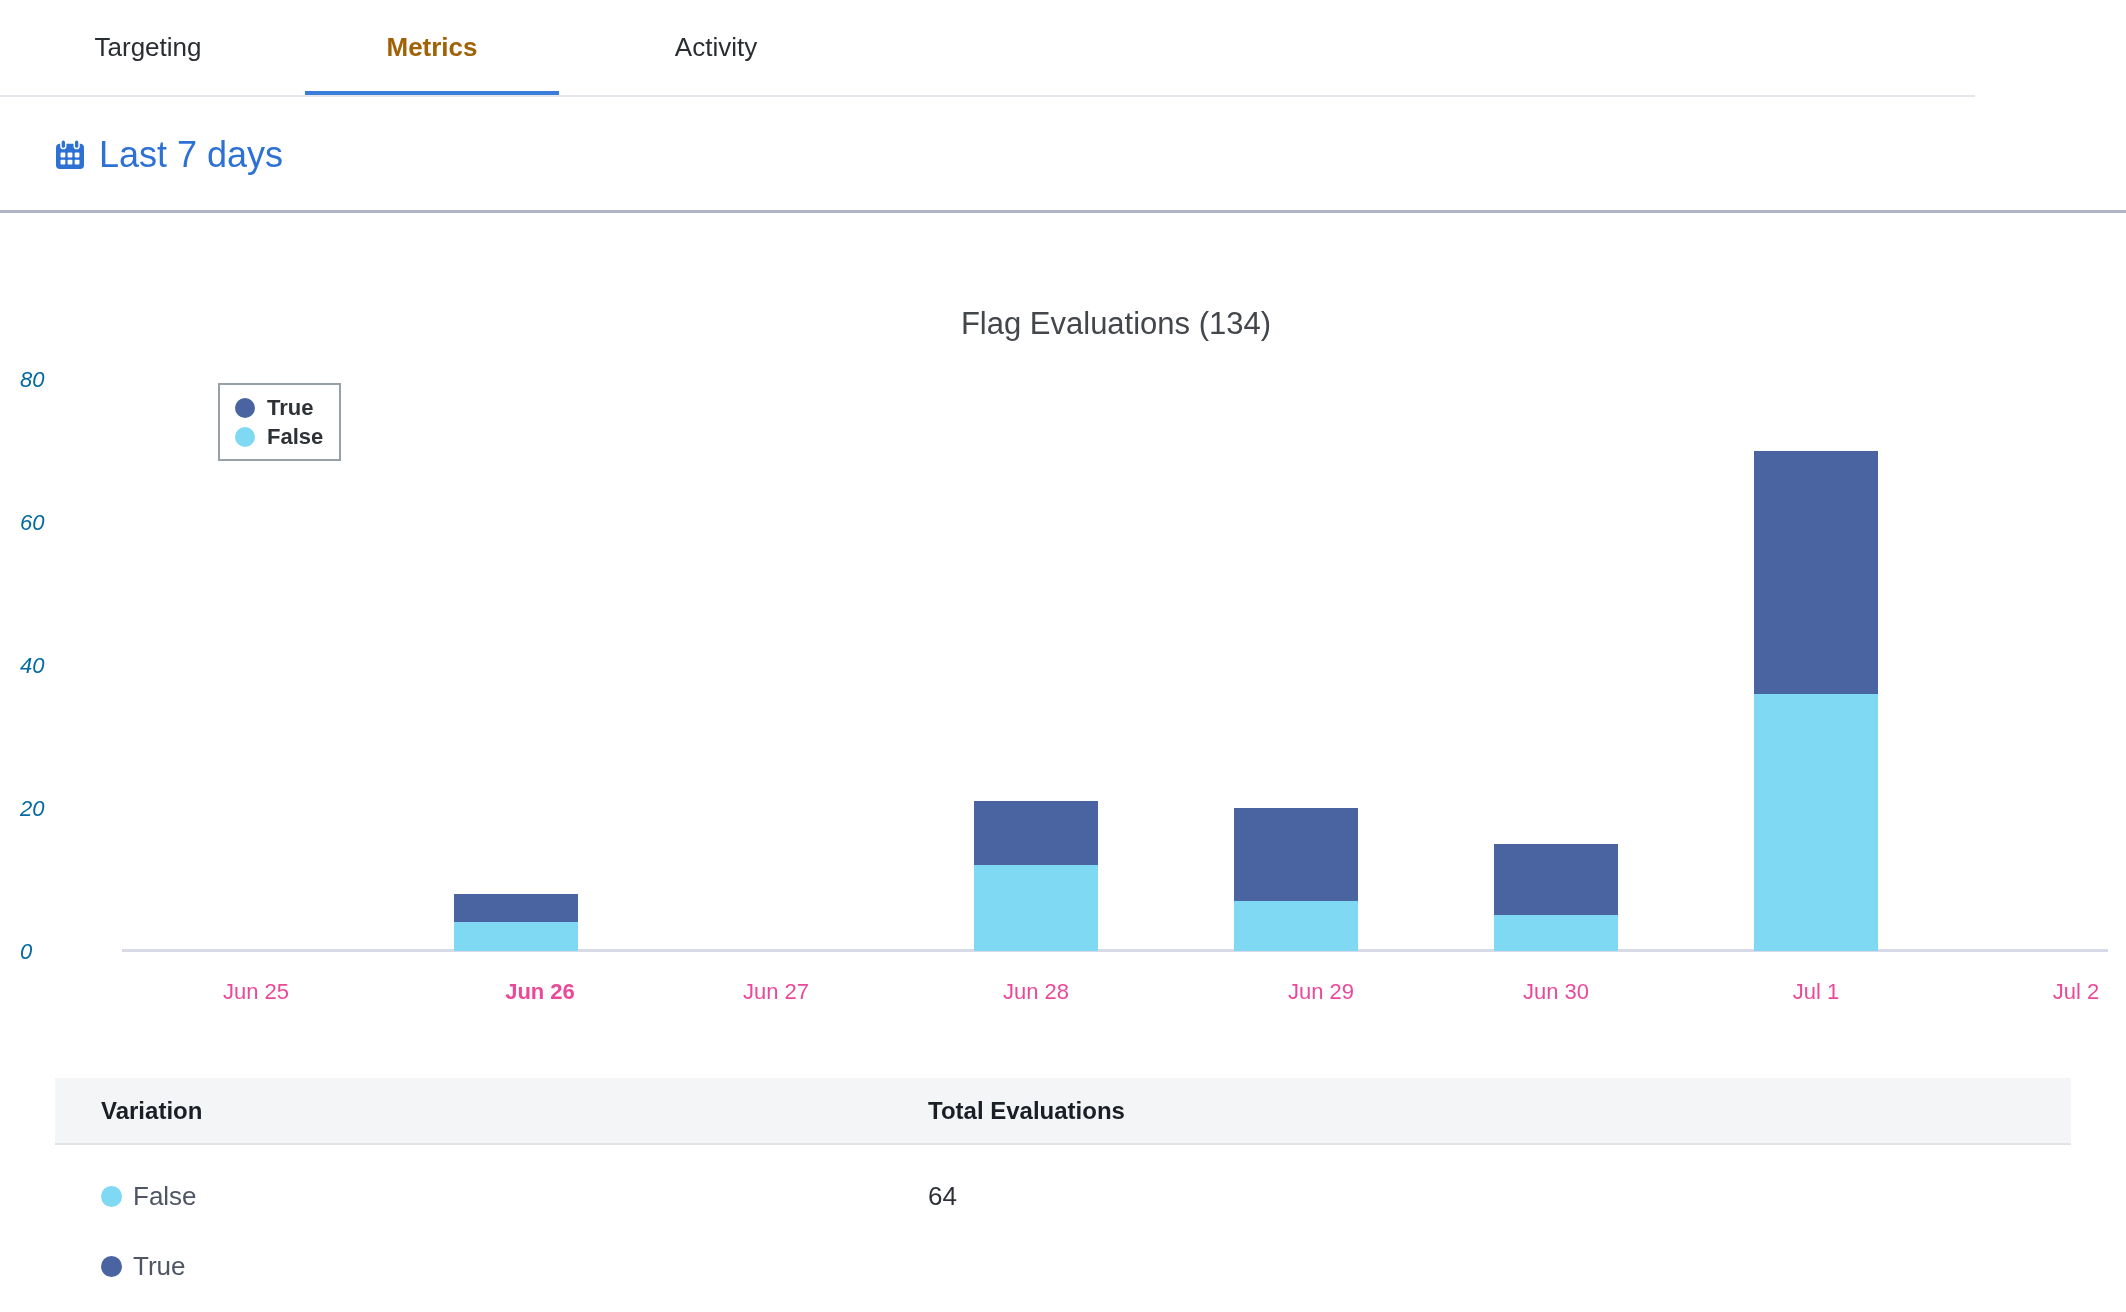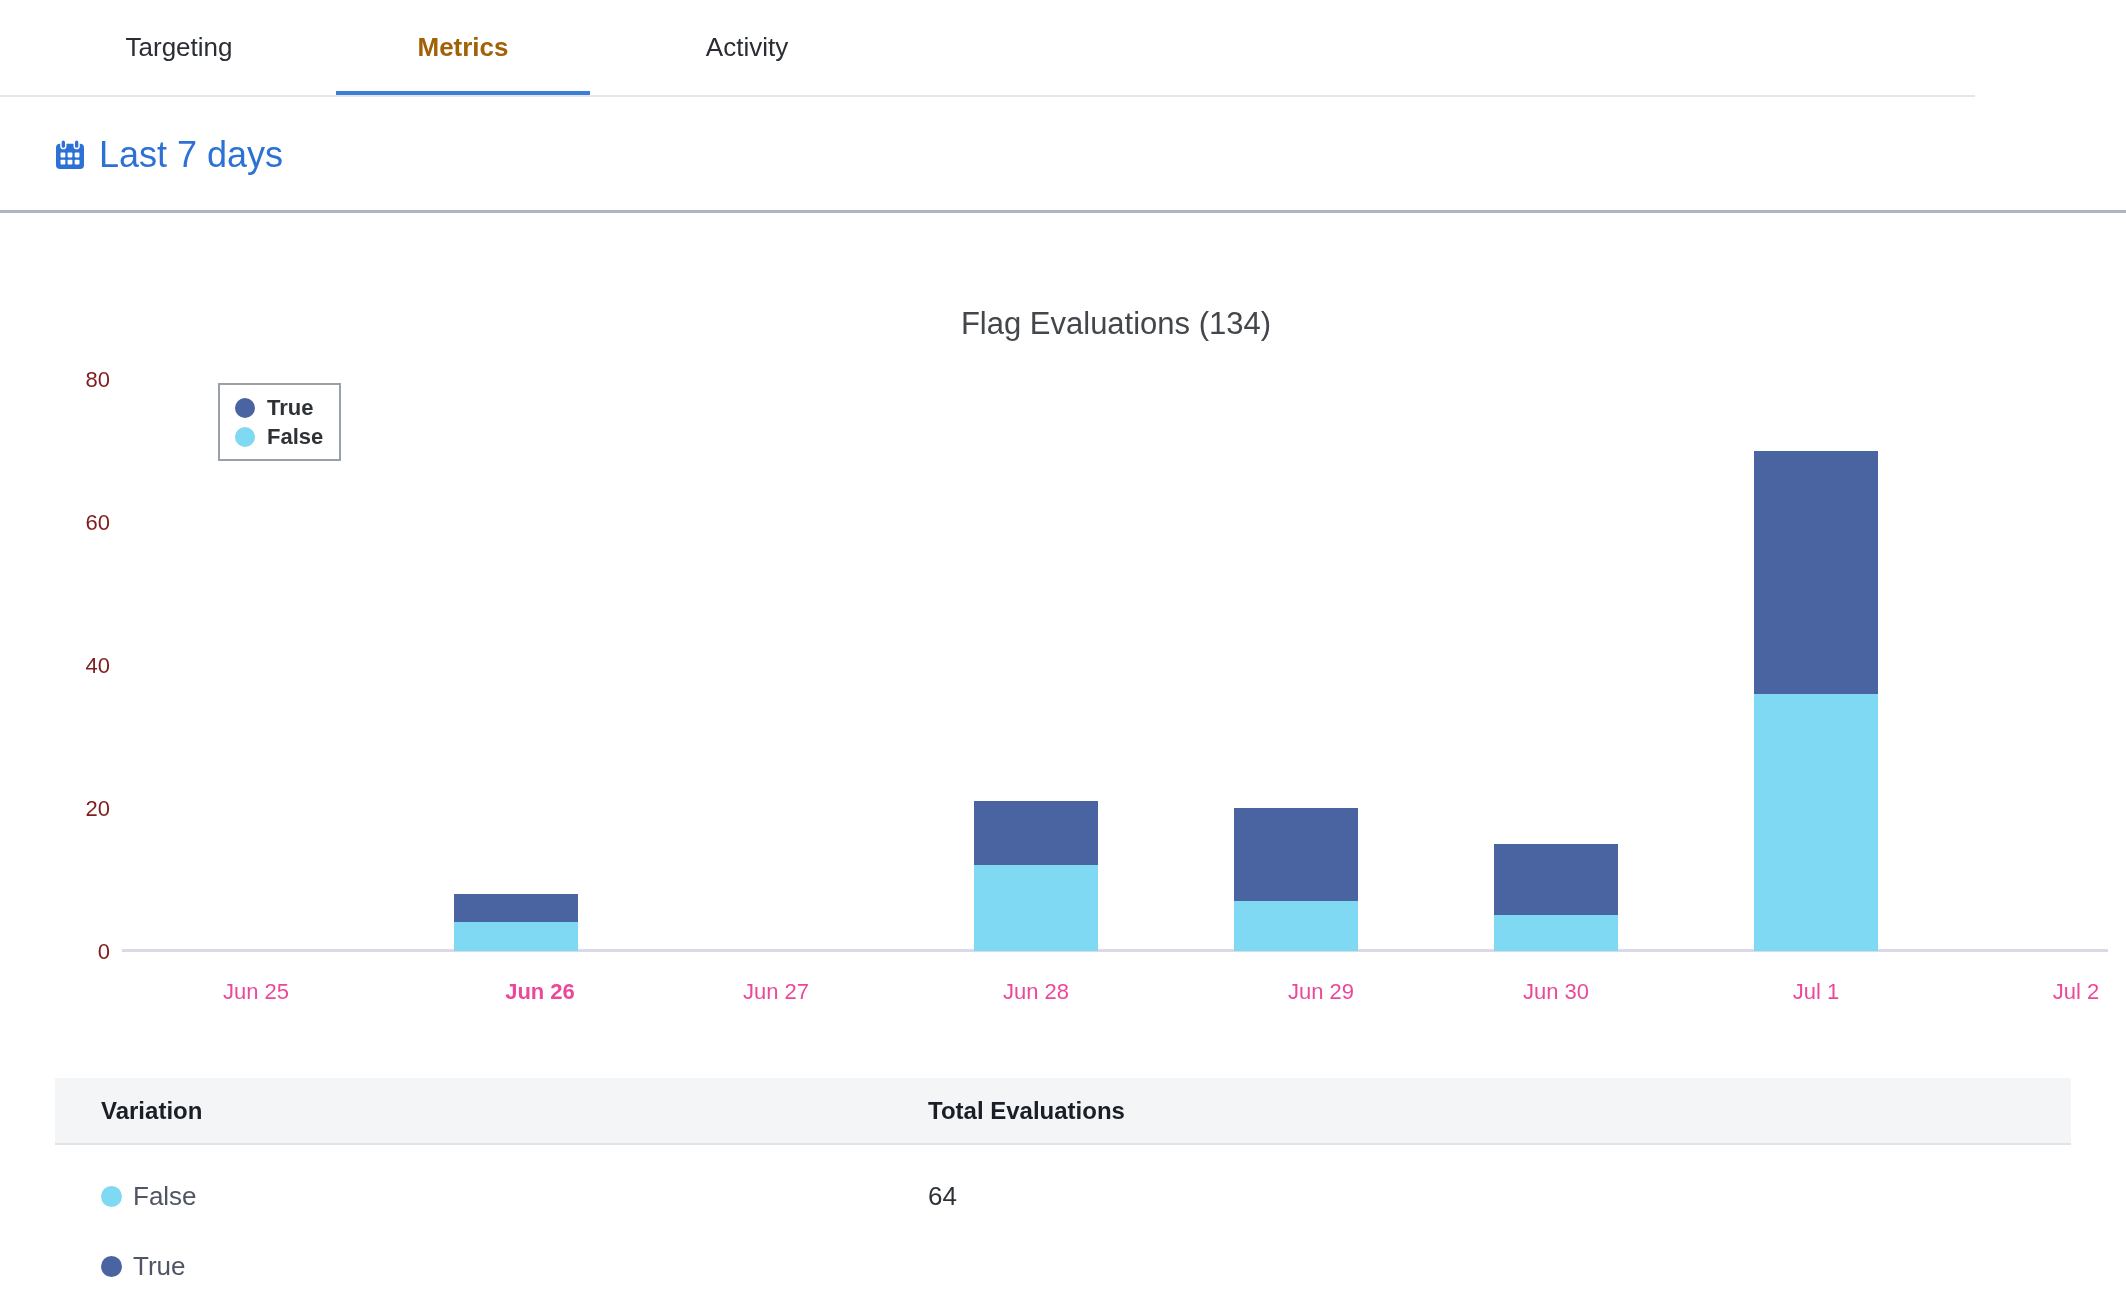--- a/index.html
+++ b/index.html
@@ -4,21 +4,21 @@
 <style>
   html,body{margin:0;padding:0;background:#ffffff;}
   #stage{
     position:relative;width:2126px;height:1312px;background:#ffffff;overflow:hidden;
     font-family:"Liberation Sans","DejaVu Sans",sans-serif;
     -webkit-font-smoothing:antialiased;
   }
   
   .tabbar{
     position:absolute;left:0;top:0;width:1975px;height:97px;
-    display:flex;align-items:stretch;padding-left:52px;gap:30px;box-sizing:border-box;
+    display:flex;align-items:stretch;padding-left:21px;gap:30px;box-sizing:border-box;
     border-bottom:2px solid #e4e6eb;background:#fff;
   }
   .tab{
     width:254px;display:flex;align-items:center;justify-content:center;
     font-size:26px;color:#2a2e33;cursor:pointer;box-sizing:border-box;
     border-bottom:4px solid transparent;padding-top:4px;
   }
   .tab.active{font-weight:bold;color:#a16207;border-bottom-color:#3b7ed9;}
   
   .daterow{
@@ -36,21 +36,21 @@
   .legend{
     position:absolute;left:218px;top:383px;background:#fff;
     border:2px solid #9aa0a8;box-sizing:border-box;
     padding:8px 16px 8px 15px;
   }
   .legend-row{display:flex;align-items:center;gap:12px;height:29px;}
   .legend-dot{width:20px;height:20px;border-radius:50%;flex:none;}
   .legend-label{font-size:22px;font-weight:bold;color:#2e3237;}
   .ytick{
     position:absolute;left:20px;width:90px;height:30px;line-height:30px;
-    text-align:right;font-size:22px;color:#7f1d1d;
+    text-align:left;font-size:22px;color:#0369a1;font-style:italic;
   }
   .baseline{position:absolute;left:122px;top:949px;width:1986px;height:3px;background:#d8dbe7;}
   .bar-seg{position:absolute;width:124px;}
   .xlabel{
     position:absolute;top:976px;width:200px;height:32px;line-height:32px;
     text-align:center;font-size:22px;color:#ec4899;
   }
   
   .vtable{position:absolute;left:55px;top:1078px;width:2016px;}
   .vtable-header{

